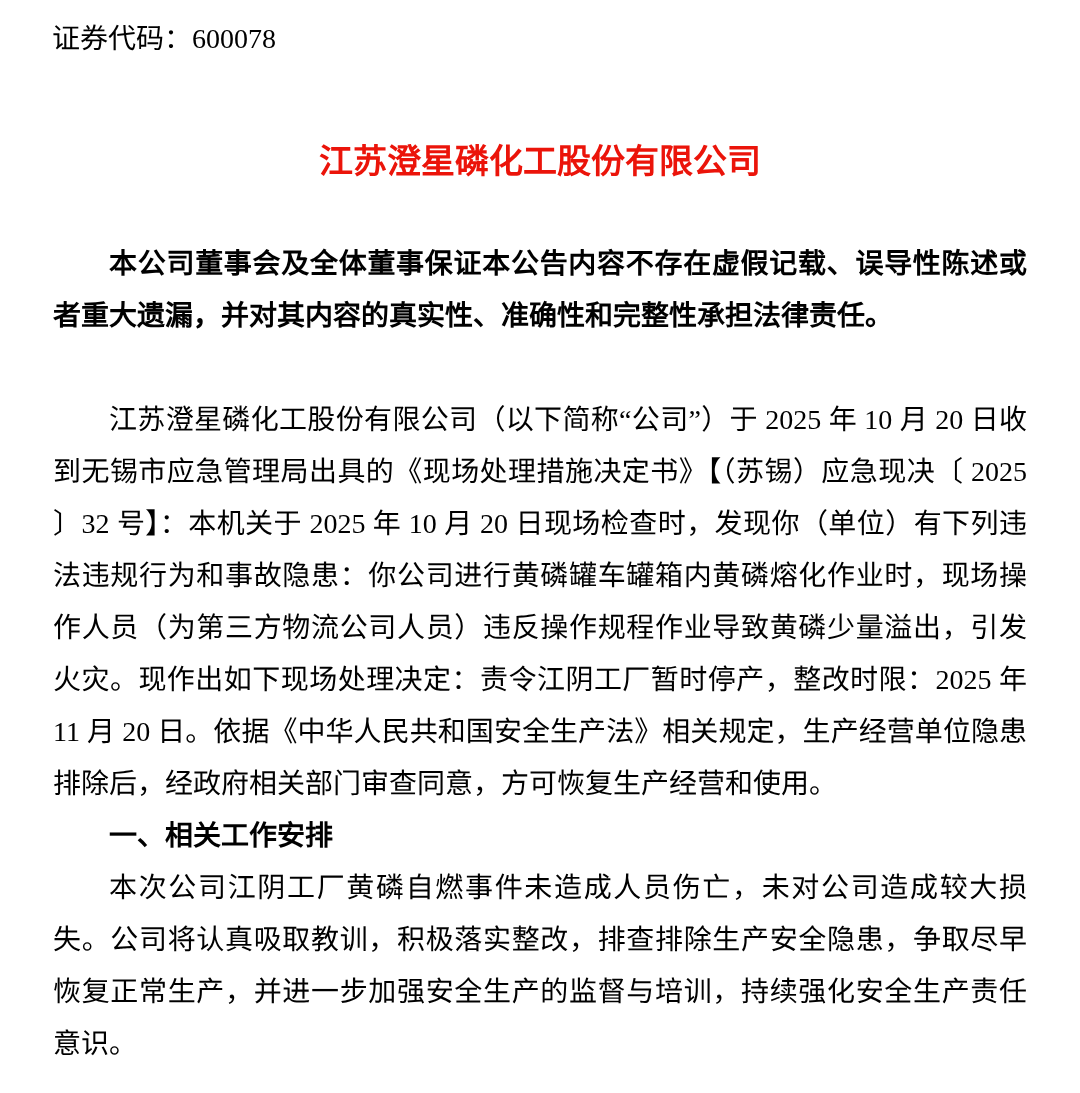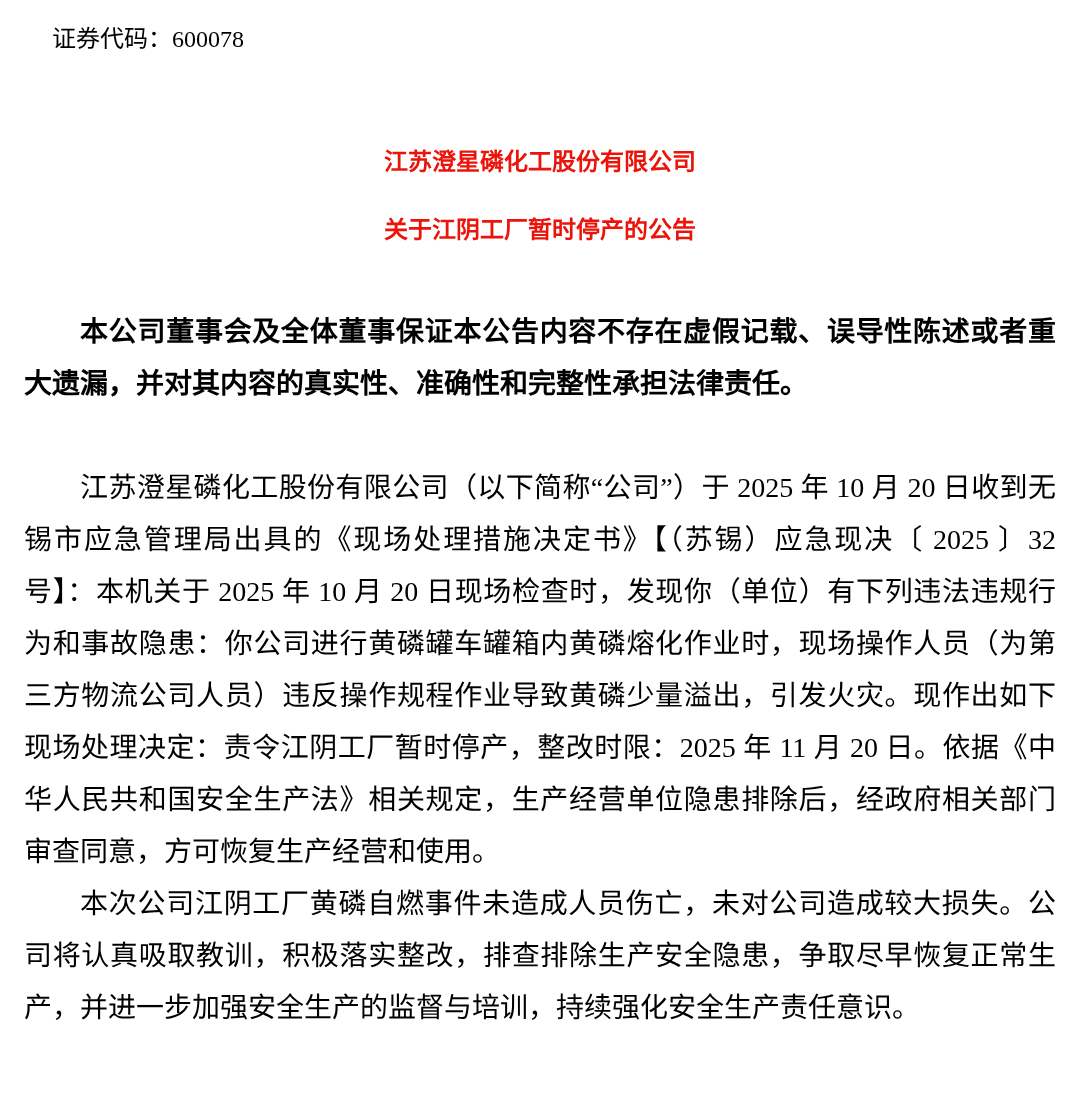--- a/index.html
+++ b/index.html
@@ -16,35 +16,35 @@
     background: var(--page-bg, #ffffff);
     color: var(--text-black, #000000);
     font-family: "Liberation Serif", "DejaVu Serif", serif;
     overflow: hidden;
   }
   .header-row {
     display: flex;
     justify-content: space-between;
     align-items: baseline;
     padding: 20px 52px 0 52px;
-    font-size: 24px;
+    font-size: 28px;
     line-height: 38px;
     white-space: nowrap;
   }
   .doc-title {
     margin: 70px 52px 0 52px;
     text-align: center;
     color: var(--title-red, #eb140a);
-    font-size: 24px;
+    font-size: 34px;
     line-height: 68px;
     font-weight: bold;
   }
   .title-line { display: block; }
   .para {
-    margin: 0 24px;
+    margin: 0 53px;
     font-size: 28px;
     line-height: 52px;
     text-align: justify;
     text-indent: 2em;
     word-break: break-all;
   }
   .para.bold { font-weight: bold; }
   .disclaimer { margin-top: 42px; }
   .body-paragraph { margin-top: 52px; }
   .section-heading {
@@ -55,23 +55,23 @@
 <body>
 
 <div class="page">
 
   <div class="header-row">
     <span>证券代码：600078</span>
   </div>
 
   <h1 class="doc-title">
     <span class="title-line">江苏澄星磷化工股份有限公司</span>
-    <span class="title-line">关于江阴工厂暂时停产的公告</span>
   </h1>
 
   <p class="para bold disclaimer">本公司董事会及全体董事保证本公告内容不存在虚假记载、误导性陈述或者重大遗漏，并对其内容的真实性、准确性和完整性承担法律责任。</p>
 
   <p class="para body-paragraph">江苏澄星磷化工股份有限公司（以下简称“公司”）于 2025 年 10 月 20 日收到无锡市应急管理局出具的《现场处理措施决定书》【（苏锡）应急现决〔 2025 〕32 号】：本机关于 2025 年 10 月 20 日现场检查时，发现你（单位）有下列违法违规行为和事故隐患：你公司进行黄磷罐车罐箱内黄磷熔化作业时，现场操作人员（为第三方物流公司人员）违反操作规程作业导致黄磷少量溢出，引发火灾。现作出如下现场处理决定：责令江阴工厂暂时停产，整改时限：2025 年 11 月 20 日。依据《中华人民共和国安全生产法》相关规定，生产经营单位隐患排除后，经政府相关部门审查同意，方可恢复生产经营和使用。</p>
 
+  <p class="para bold section-heading">一、相关工作安排</p>
 
   <p class="para">本次公司江阴工厂黄磷自燃事件未造成人员伤亡，未对公司造成较大损失。公司将认真吸取教训，积极落实整改，排查排除生产安全隐患，争取尽早恢复正常生产，并进一步加强安全生产的监督与培训，持续强化安全生产责任意识。</p>
 
 </div>
 
 </body></html>

